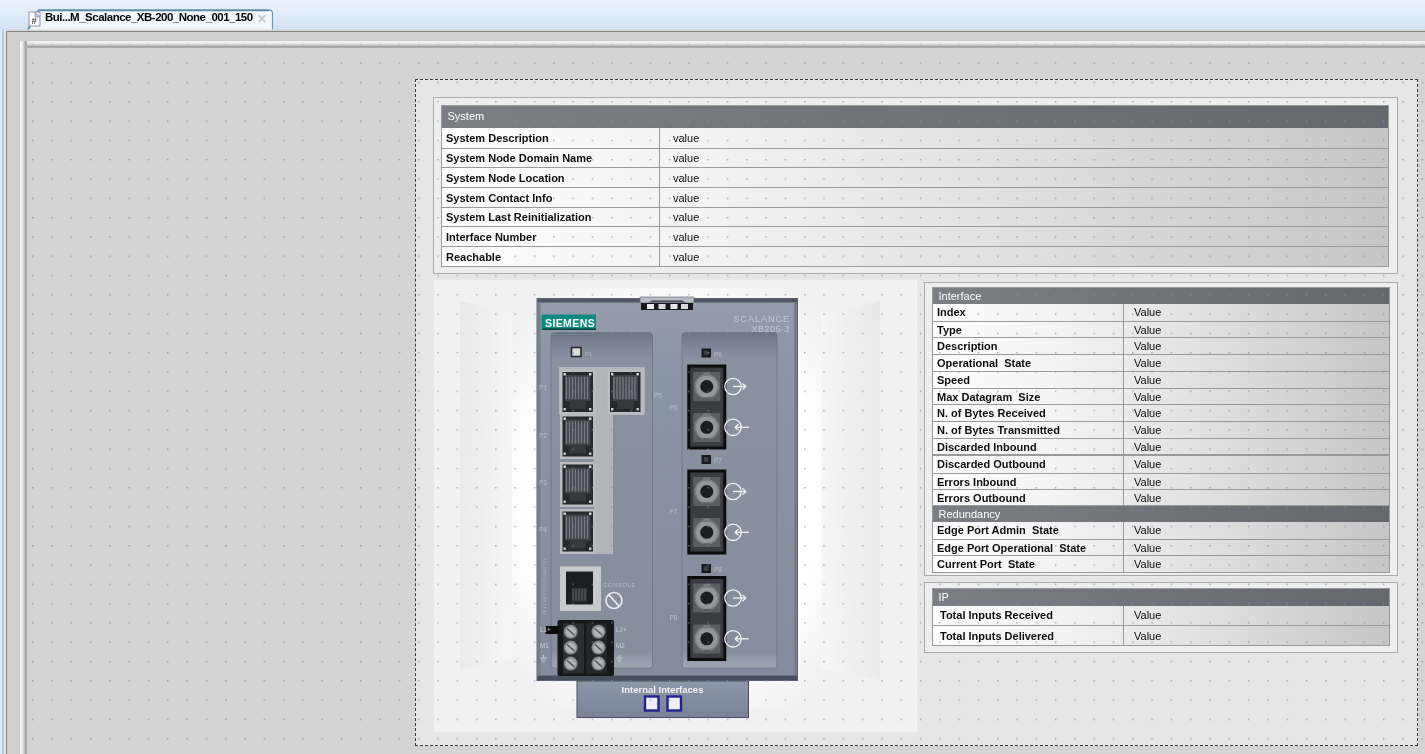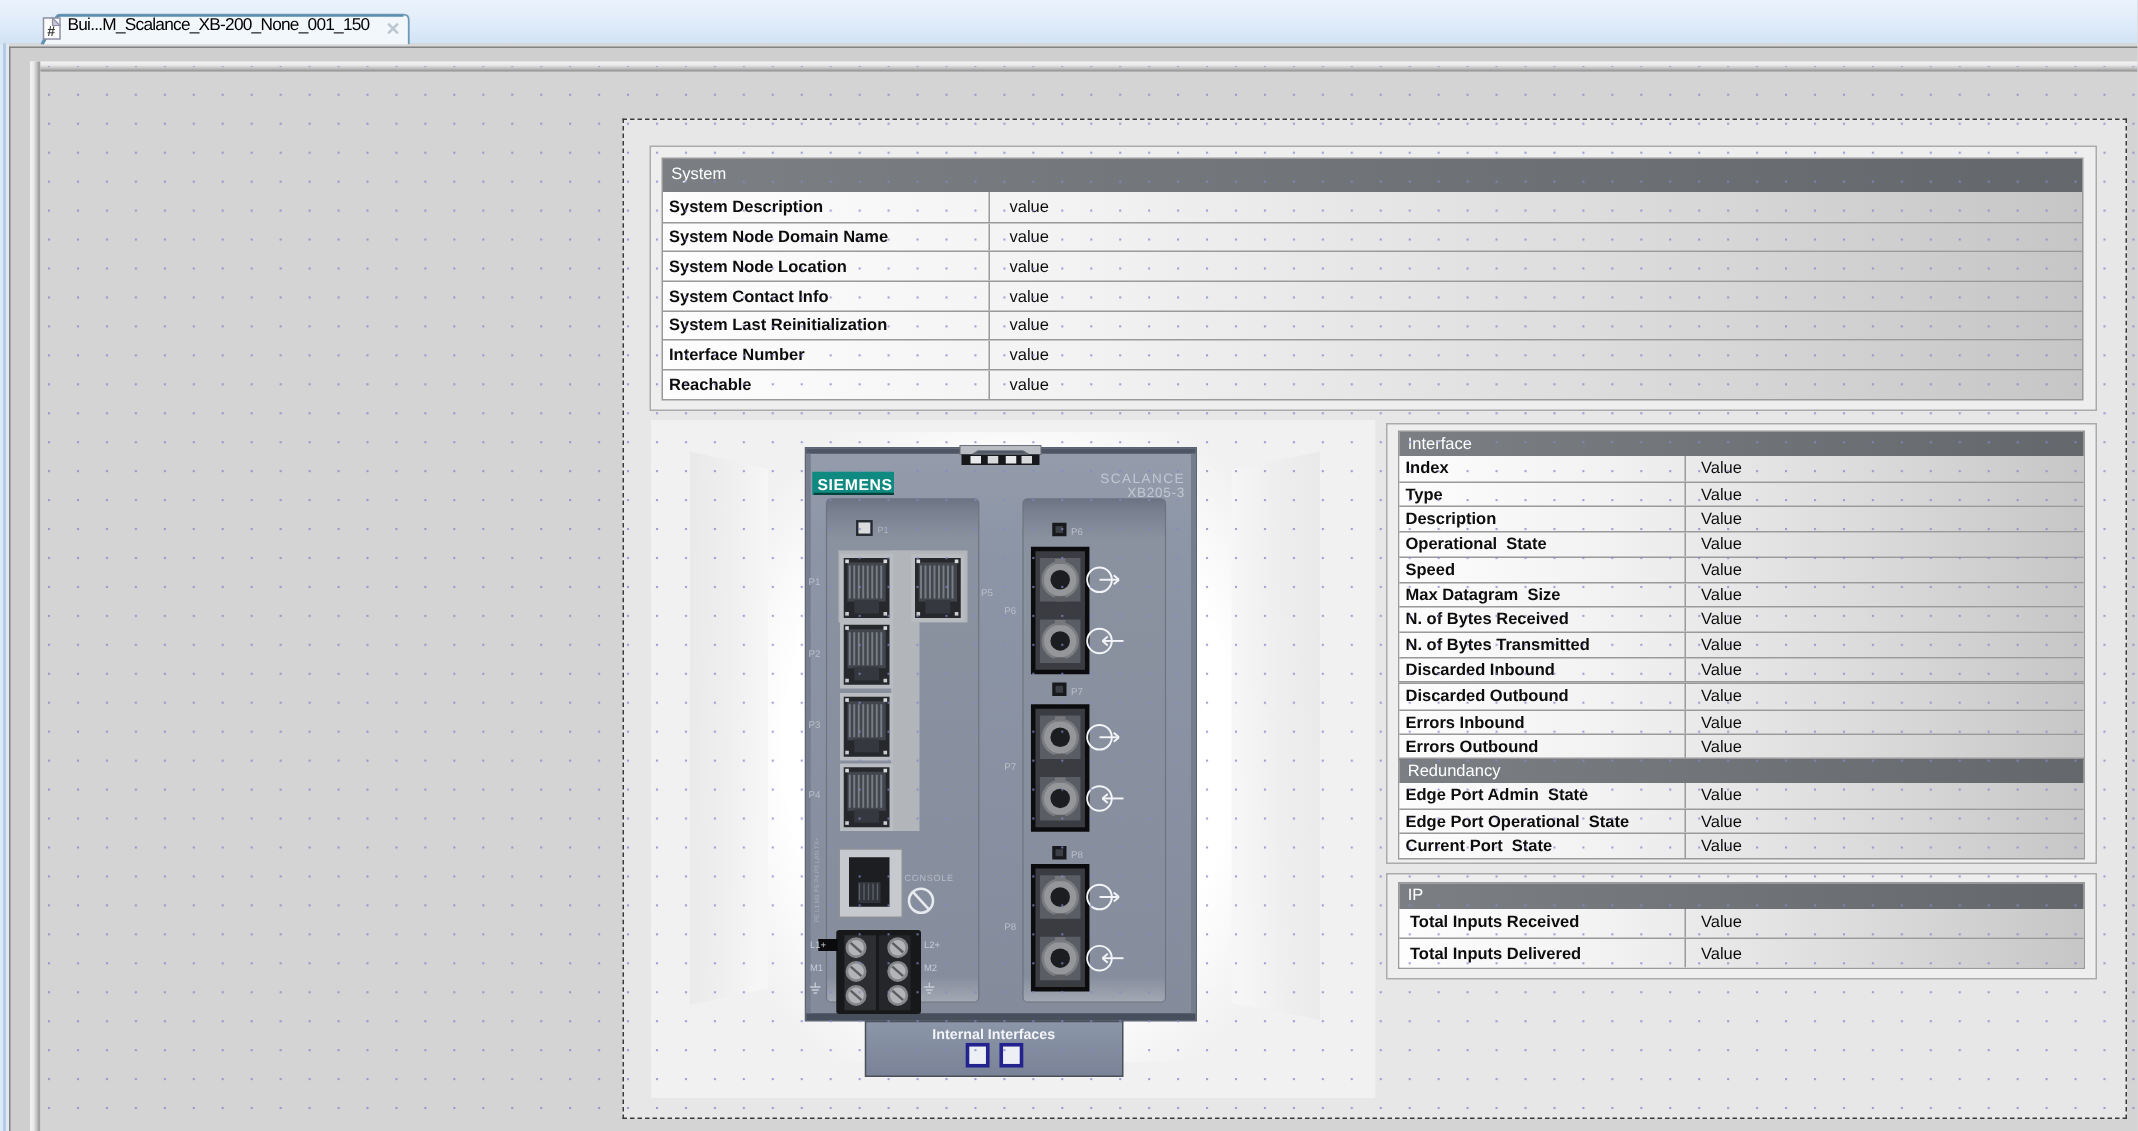--- a/index.html
+++ b/index.html
@@ -61,21 +61,21 @@
 #ipTbl .row { height:19.9px; }
 #ipTbl .row b { left:7px; } #ipTbl .row b, #ipTbl .row .val { top:3.5px; }
 #ipTbl .row .val { left:201px; }
 #ipTbl .vline { left:190px; }
 
 #device { position:absolute; left:434px; top:280px; }
 #dots { position:absolute; left:20px; top:44px; width:1405px; height:710px; pointer-events:none; }
 
 
 #tabsvg { position:absolute; left:0; top:0; }
-#tabtext { position:absolute; left:45px; top:11px; white-space:nowrap; font-size:11.5px; letter-spacing:-0.5px; font-weight:normal; color:#000; }
+#tabtext { position:absolute; left:45px; top:11px; white-space:nowrap; font-size:11.5px; letter-spacing:-0.5px; font-weight:bold; color:#000; }
 #tabclose { position:absolute; left:257px; top:12px; font-size:12px; font-weight:bold; color:#bdc6cf; }
 </style>
 </head>
 <body>
 <div id="tabbar"></div>
 <div id="belowtab"></div>
 <div id="outerborder"></div>
 <div id="leftstrip1"></div>
 <div id="leftstrip2"></div>
 <div id="leftstrip3"></div>

